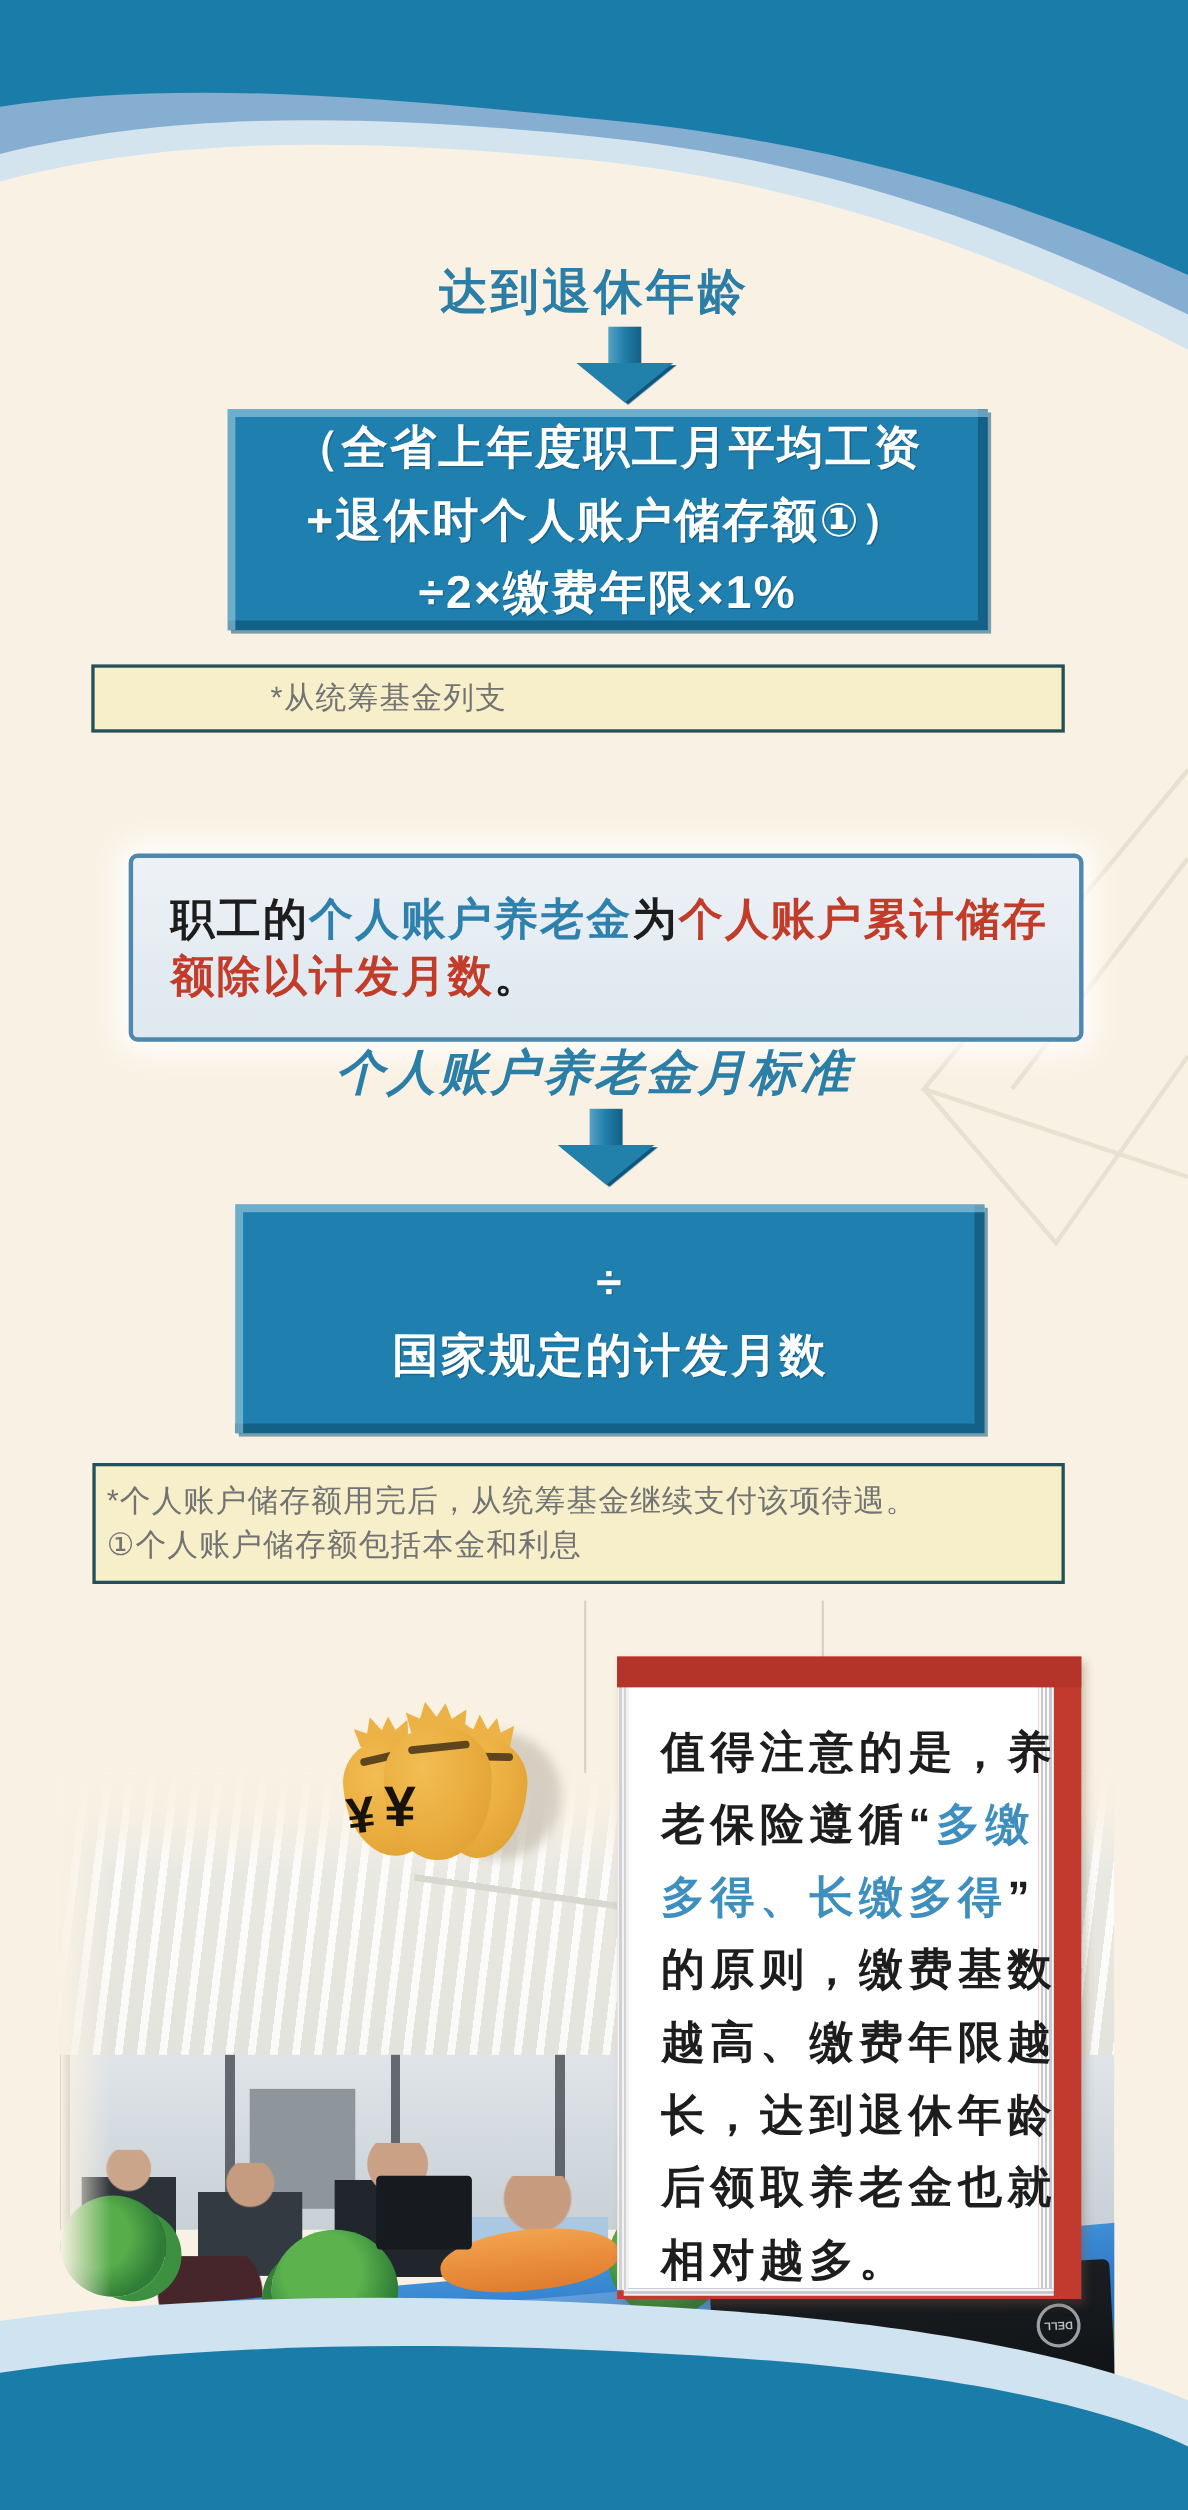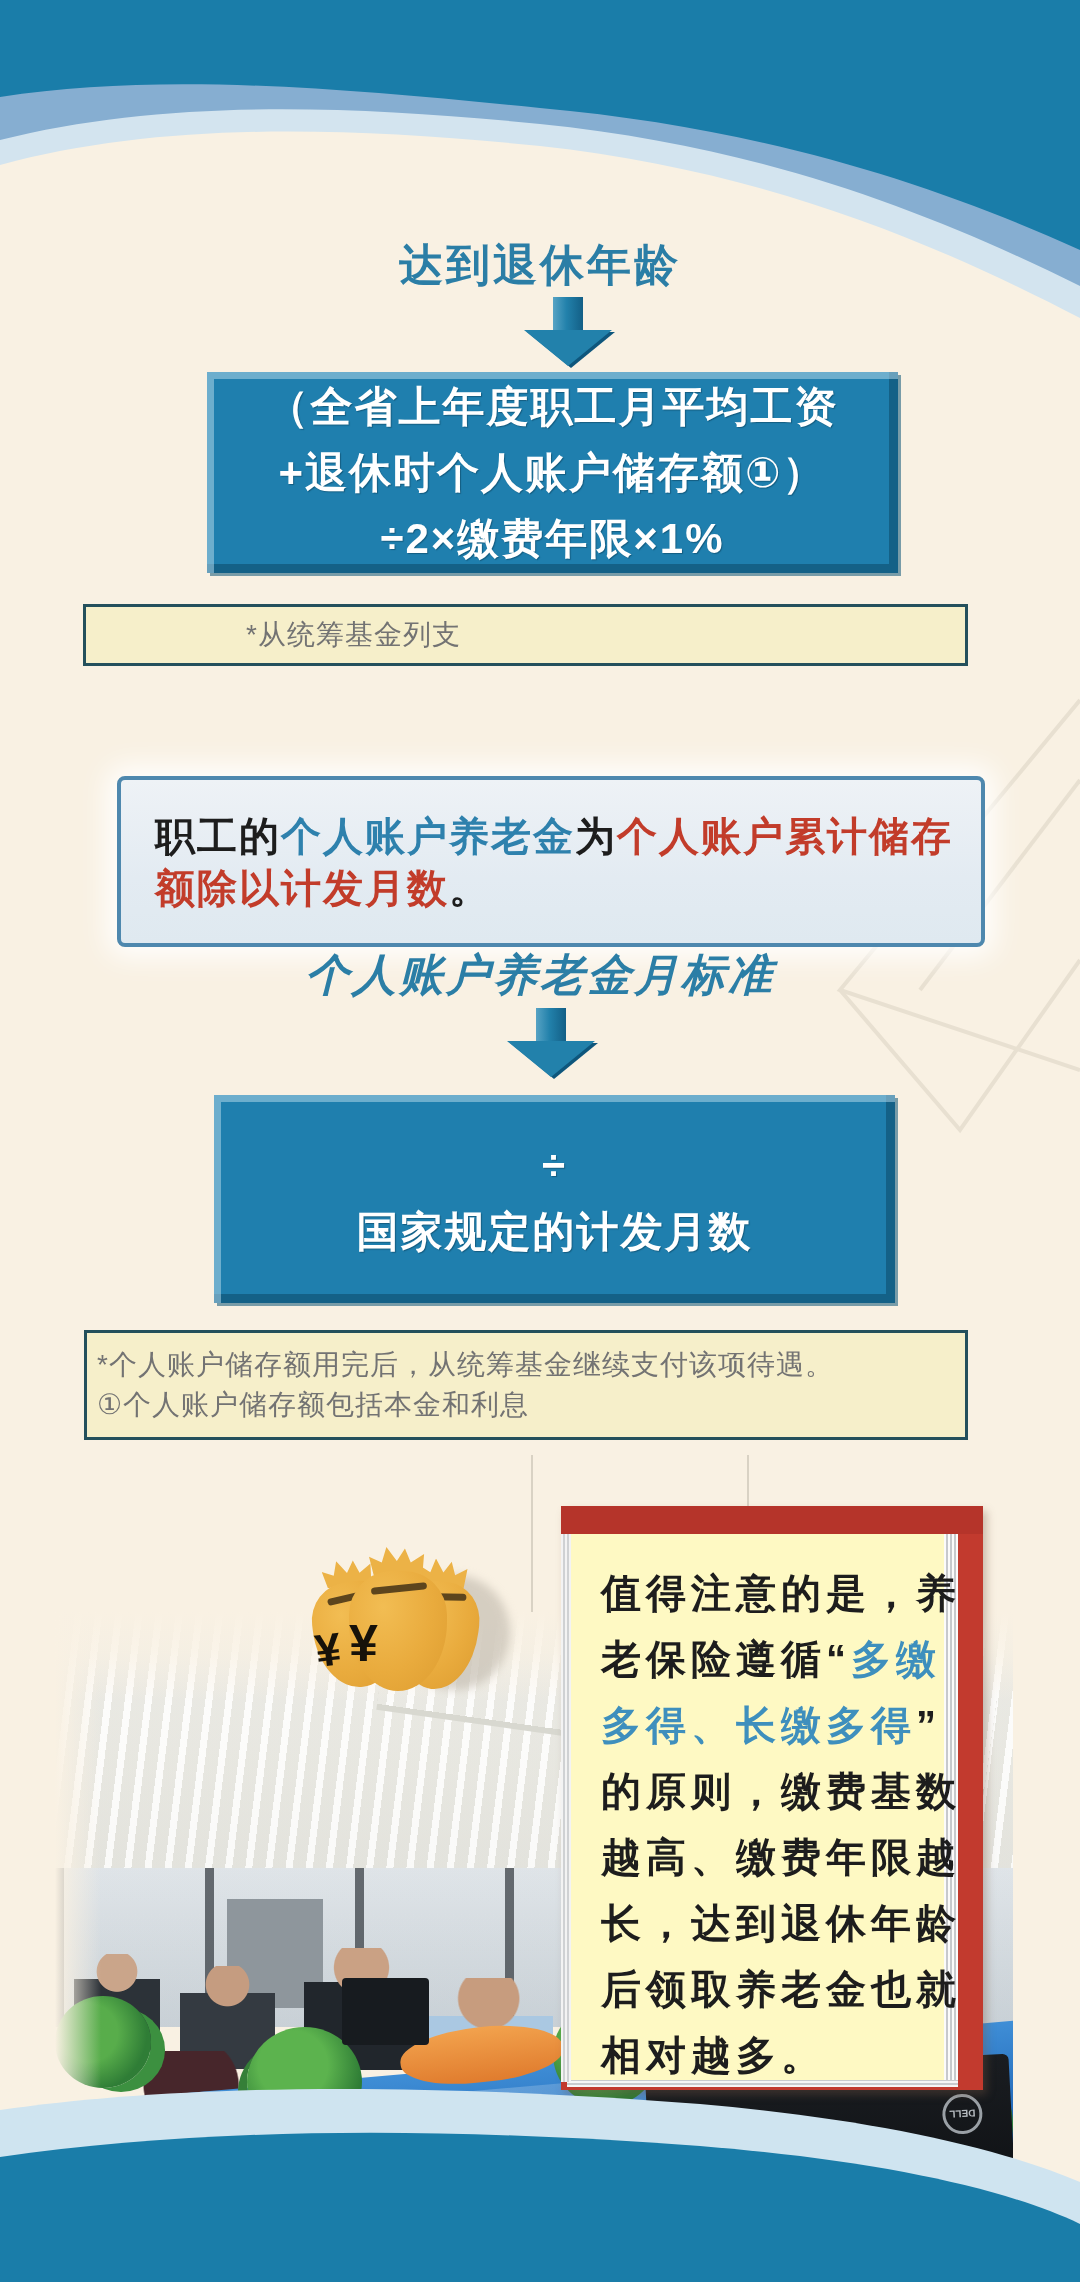--- a/index.html
+++ b/index.html
@@ -59,21 +59,21 @@
 
   
   .note{background:#c23a2e;box-shadow:4px 5px 8px rgba(120,90,70,.35);}
   .note .topbar{position:absolute;left:0;top:0;right:0;height:28px;background:#b5342a;}
   .note .pages-r{position:absolute;top:28px;right:25px;width:14px;bottom:8px;
     background:repeating-linear-gradient(90deg,#fbfbfb 0 2px,#c7c9cc 2px 4px);}
   .note .pages-b{position:absolute;left:6px;right:25px;bottom:3px;height:7px;
     background:repeating-linear-gradient(0deg,#f6f6f6 0 2px,#c9cbce 2px 4px);}
   .note .pages-l{position:absolute;left:0;top:28px;width:10px;bottom:8px;
     background:repeating-linear-gradient(90deg,#f3f3f3 0 2px,#cfd1d3 2px 4px);}
-  .note .pink{position:absolute;left:10px;top:28px;right:39px;bottom:10px;background:#fef9c3;
+  .note .pink{position:absolute;left:10px;top:28px;right:39px;bottom:10px;background:#ffffff;
     padding:26px 0 0 30px;box-sizing:border-box;}
   .note .nline{font-weight:bold;font-size:40px;line-height:66px;letter-spacing:5px;
     color:#1b1b1b;white-space:nowrap;}
 
   
   #photo{overflow:hidden;}
   .ph{position:absolute;}
   .fade-top{left:0;top:0;right:0;height:90px;
     background:linear-gradient(180deg,#f9f1e3 0%,rgba(249,241,227,.75) 45%,rgba(249,241,227,0) 100%);}
   .fade-left{left:0;top:0;bottom:0;width:46px;

